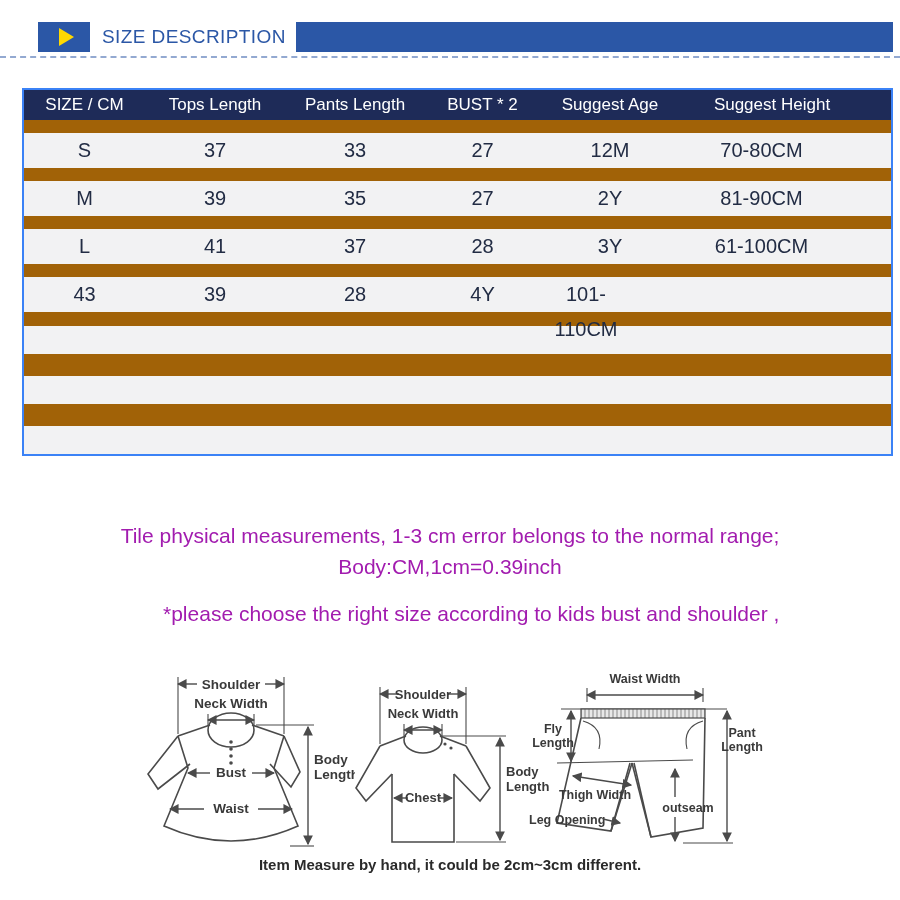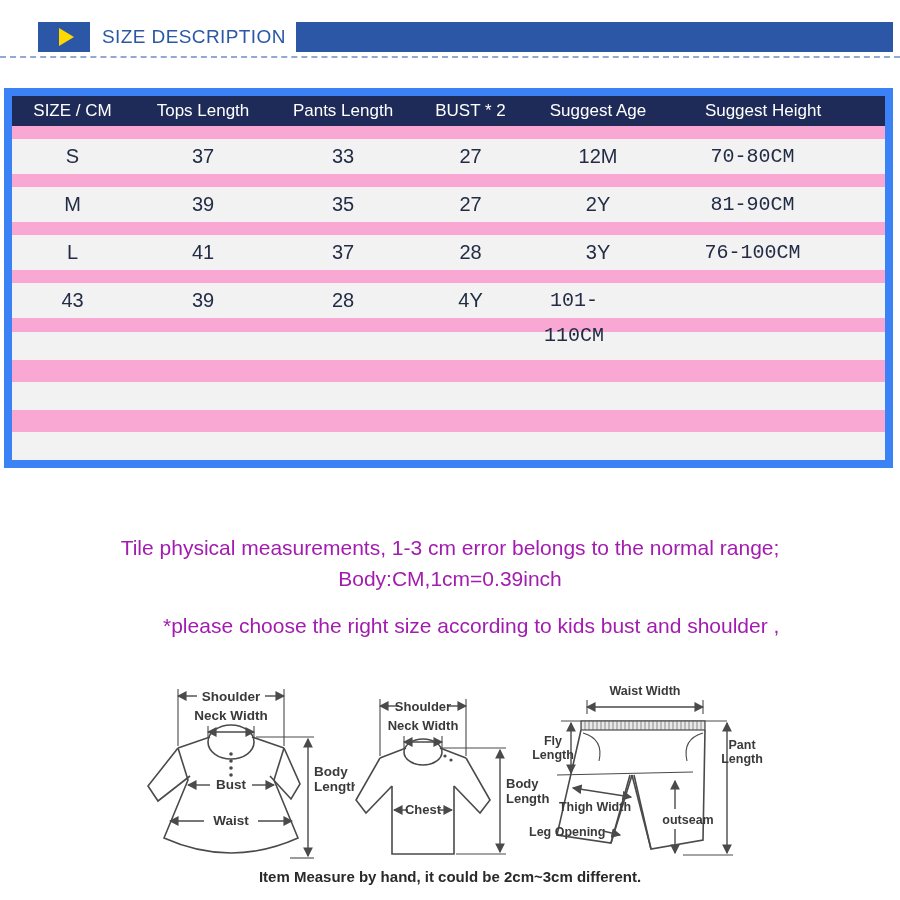--- a/index.html
+++ b/index.html
@@ -31,40 +31,40 @@
     color:#2b57a6;font-size:19px;letter-spacing:.4px;
     margin:0 10px 0 12px;white-space:nowrap;
   }
   .title-bar{flex:1;height:30px;background:#2b57a6;}
   .dash-line{
     margin:4px 0 0 0;width:100%;
     border-top:2px dashed #93a9d1;
   }
   
   .size-table{
-    margin:30px 7px 0 4px;
-    border:8px solid #3b82f6;
-    background:#f9a8d4;
+    margin:30px 7px 0 22px;
+    border:2px solid #3b82f6;
+    background:#a16207;
   }
   .tgrid{
     display:grid;
     grid-template-columns:121px 140px 140px 115px 140px 1fr;
     text-align:center;
   }
   .thead{
     background:#1e2b58;color:#ffffff;
     height:30px;line-height:30px;font-size:17px;
   }
   .thead .cell:last-child{padding-right:27px;}
   .data-row{
     margin-top:13px;height:35px;line-height:35px;
     background:#f2f2f3;
     font-size:20px;color:#222c44;
   }
-  .data-row .cell:last-child{padding-right:48px;font-family:Liberation Mono, monospace;}
+  .data-row .cell:last-child{padding-right:48px;}
   .empty-stripe{height:28px;background:#f2f2f3;}
   .es1{margin-top:14px;} .es2{margin-top:22px;} .es3{margin-top:22px;}
   
   .notes{margin-top:68px;font-size:21px;color:#a21caf;}
   .note-center{text-align:center;}
   .note-l2{margin-top:7px;}
   .note-l3{margin:23px 0 0 163px;}
   .note-l4{margin:14px 0 0 168px;}
   
   .diagrams{position:relative;height:183px;margin-top:42px;}
@@ -123,21 +123,21 @@
     <div class="cell">2Y</div>
     <div class="cell">81-90CM</div>
   </div>
 
   <div class="tgrid data-row">
     <div class="cell">L</div>
     <div class="cell">41</div>
     <div class="cell">37</div>
     <div class="cell">28</div>
     <div class="cell">3Y</div>
-    <div class="cell">76-100CM</div>
+    <div class="cell">61-100CM</div>
   </div>
 
   <div class="tgrid data-row">
     <div class="cell">43</div>
     <div class="cell">39</div>
     <div class="cell">28</div>
     <div class="cell">4Y</div>
     <div class="cell">101-110CM</div>
   </div>
 

